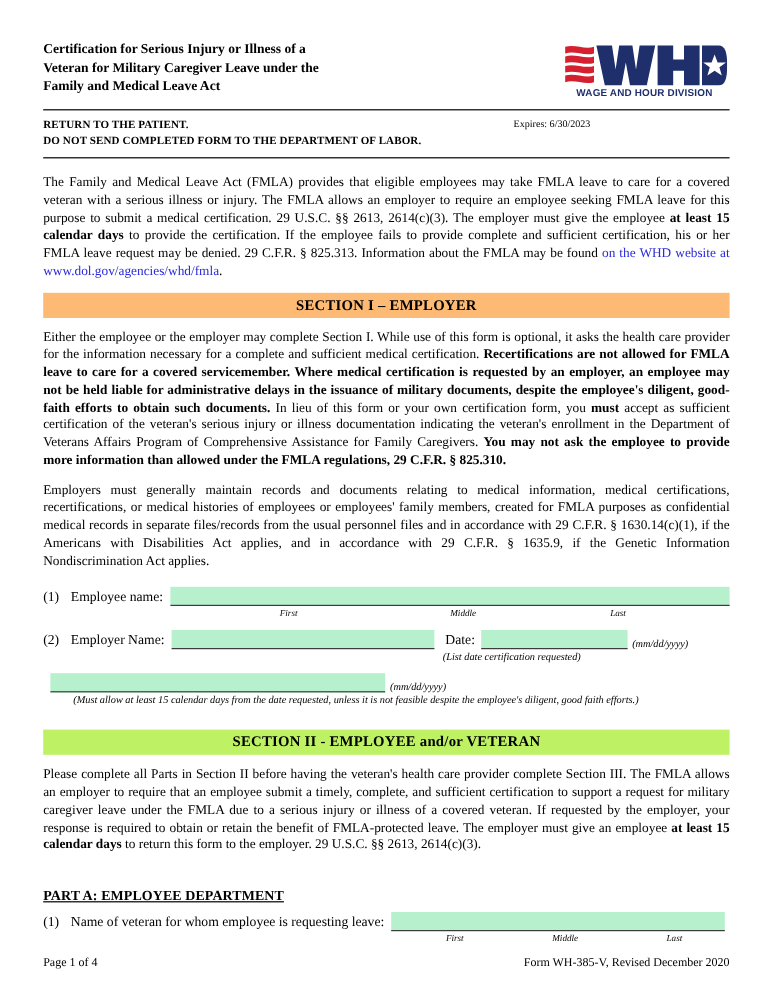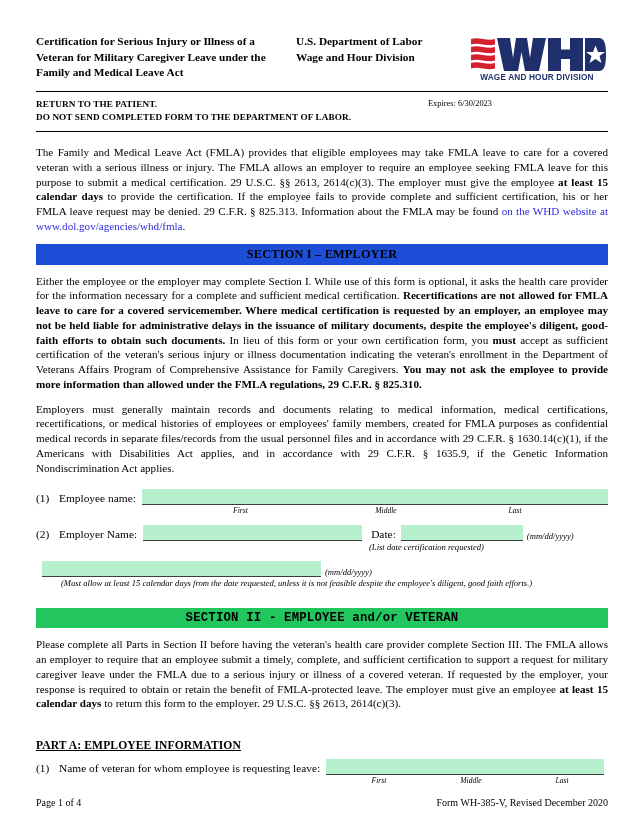--- a/index.html
+++ b/index.html
@@ -92,22 +92,22 @@
 
   
   .section-bar {
     text-align: center;
     font-weight: bold;
     font-size: 12.3px;
     padding: 3px 0 3px 0;
     margin: 4px 0 9px 0;
     letter-spacing: 0.2px;
   }
-  .section-bar.s1 { background: #1d4ed8; }
-  .section-bar.s2 { background: #22c55e; font-family: Liberation Mono, monospace; }
+  .section-bar.s1 { background: #fdba74; }
+  .section-bar.s2 { background: #bef264; }
 
   
   .form-item {
     position: relative;
     font-size: 11.4px;
   }
   .fi-row {
     display: flex;
     align-items: flex-end;
   }
@@ -169,24 +169,20 @@
     font-size: 10px;
   }
 </style>
 </head>
 <body>
 
 <div class="page">
 
   <div class="doc-header">
     <div class="doc-title">Certification for Serious Injury or Illness of a Veteran for Military Caregiver Leave under the Family and Medical Leave Act</div>
-    <div class="agency-block">
-      <div>U.S. Department of Labor</div>
-      <div>Wage and Hour Division</div>
-    </div>
     <div class="logo-block">
       <svg class="whd-logo" width="138" height="46" viewBox="0 0 276 92">
 
         <g fill="#d5202f">
           <path d="M6,6 C22,1 38,11 54,6 L54,17 C38,22 22,12 6,17 Z"></path>
           <path d="M6,22 C22,17 38,27 54,22 L54,33 C38,38 22,28 6,33 Z"></path>
           <path d="M6,38 C22,33 38,43 54,38 L54,49 C38,54 22,44 6,49 Z"></path>
           <path d="M6,54 C22,49 38,59 54,54 L54,65 C38,70 22,60 6,65 Z"></path>
         </g>
 
@@ -252,21 +248,21 @@
       <span class="field fixed-ret" style="margin-left:6px;"></span>
       <span class="mmddyyyy">(mm/dd/yyyy)</span>
     </div>
     <div class="note-italic" style="margin-top:1px; padding-left:25px;">(Must allow at least 15 calendar days from the date requested, unless it is not feasible despite the employee's diligent, good faith efforts.)</div>
   </div>
 
   <div class="section-bar s2" style="margin-top:20px;">SECTION II - EMPLOYEE and/or VETERAN</div>
 
   <p class="body"><span>Please complete all Parts in Section II before having the veteran's health care provider complete Section III. The FMLA allows an employer to require that an employee submit a timely, complete, and sufficient certification to support a request for military caregiver leave under the FMLA due to a serious injury or illness of a covered veteran.  If requested by the employer, your response is required to obtain or retain the benefit of FMLA-protected leave. The employer must give an employee </span><b>at least 15 calendar days</b><span> to return this form to the employer. 29 U.S.C. §§ 2613, 2614(c)(3).</span></p>
 
-  <div class="part-head" style="margin-top:28px;">PART A:  EMPLOYEE INFORMATION</div>
+  <div class="part-head" style="margin-top:28px;">PART A:  EMPLOYEE DEPARTMENT</div>
 
   <div class="form-item">
     <div class="fi-row">
       <span class="fi-label"><span class="fi-num">(1)</span><span>Name of veteran for whom employee is requesting leave:</span></span>
       <span class="field fixed-vet" style="margin-left:6px;"></span>
     </div>
     <div class="subtick-row">
       <span style="width:297px;"></span>
       <span style="width:92px; text-align:center;">First</span>
       <span style="width:92px; text-align:center;">Middle</span>

